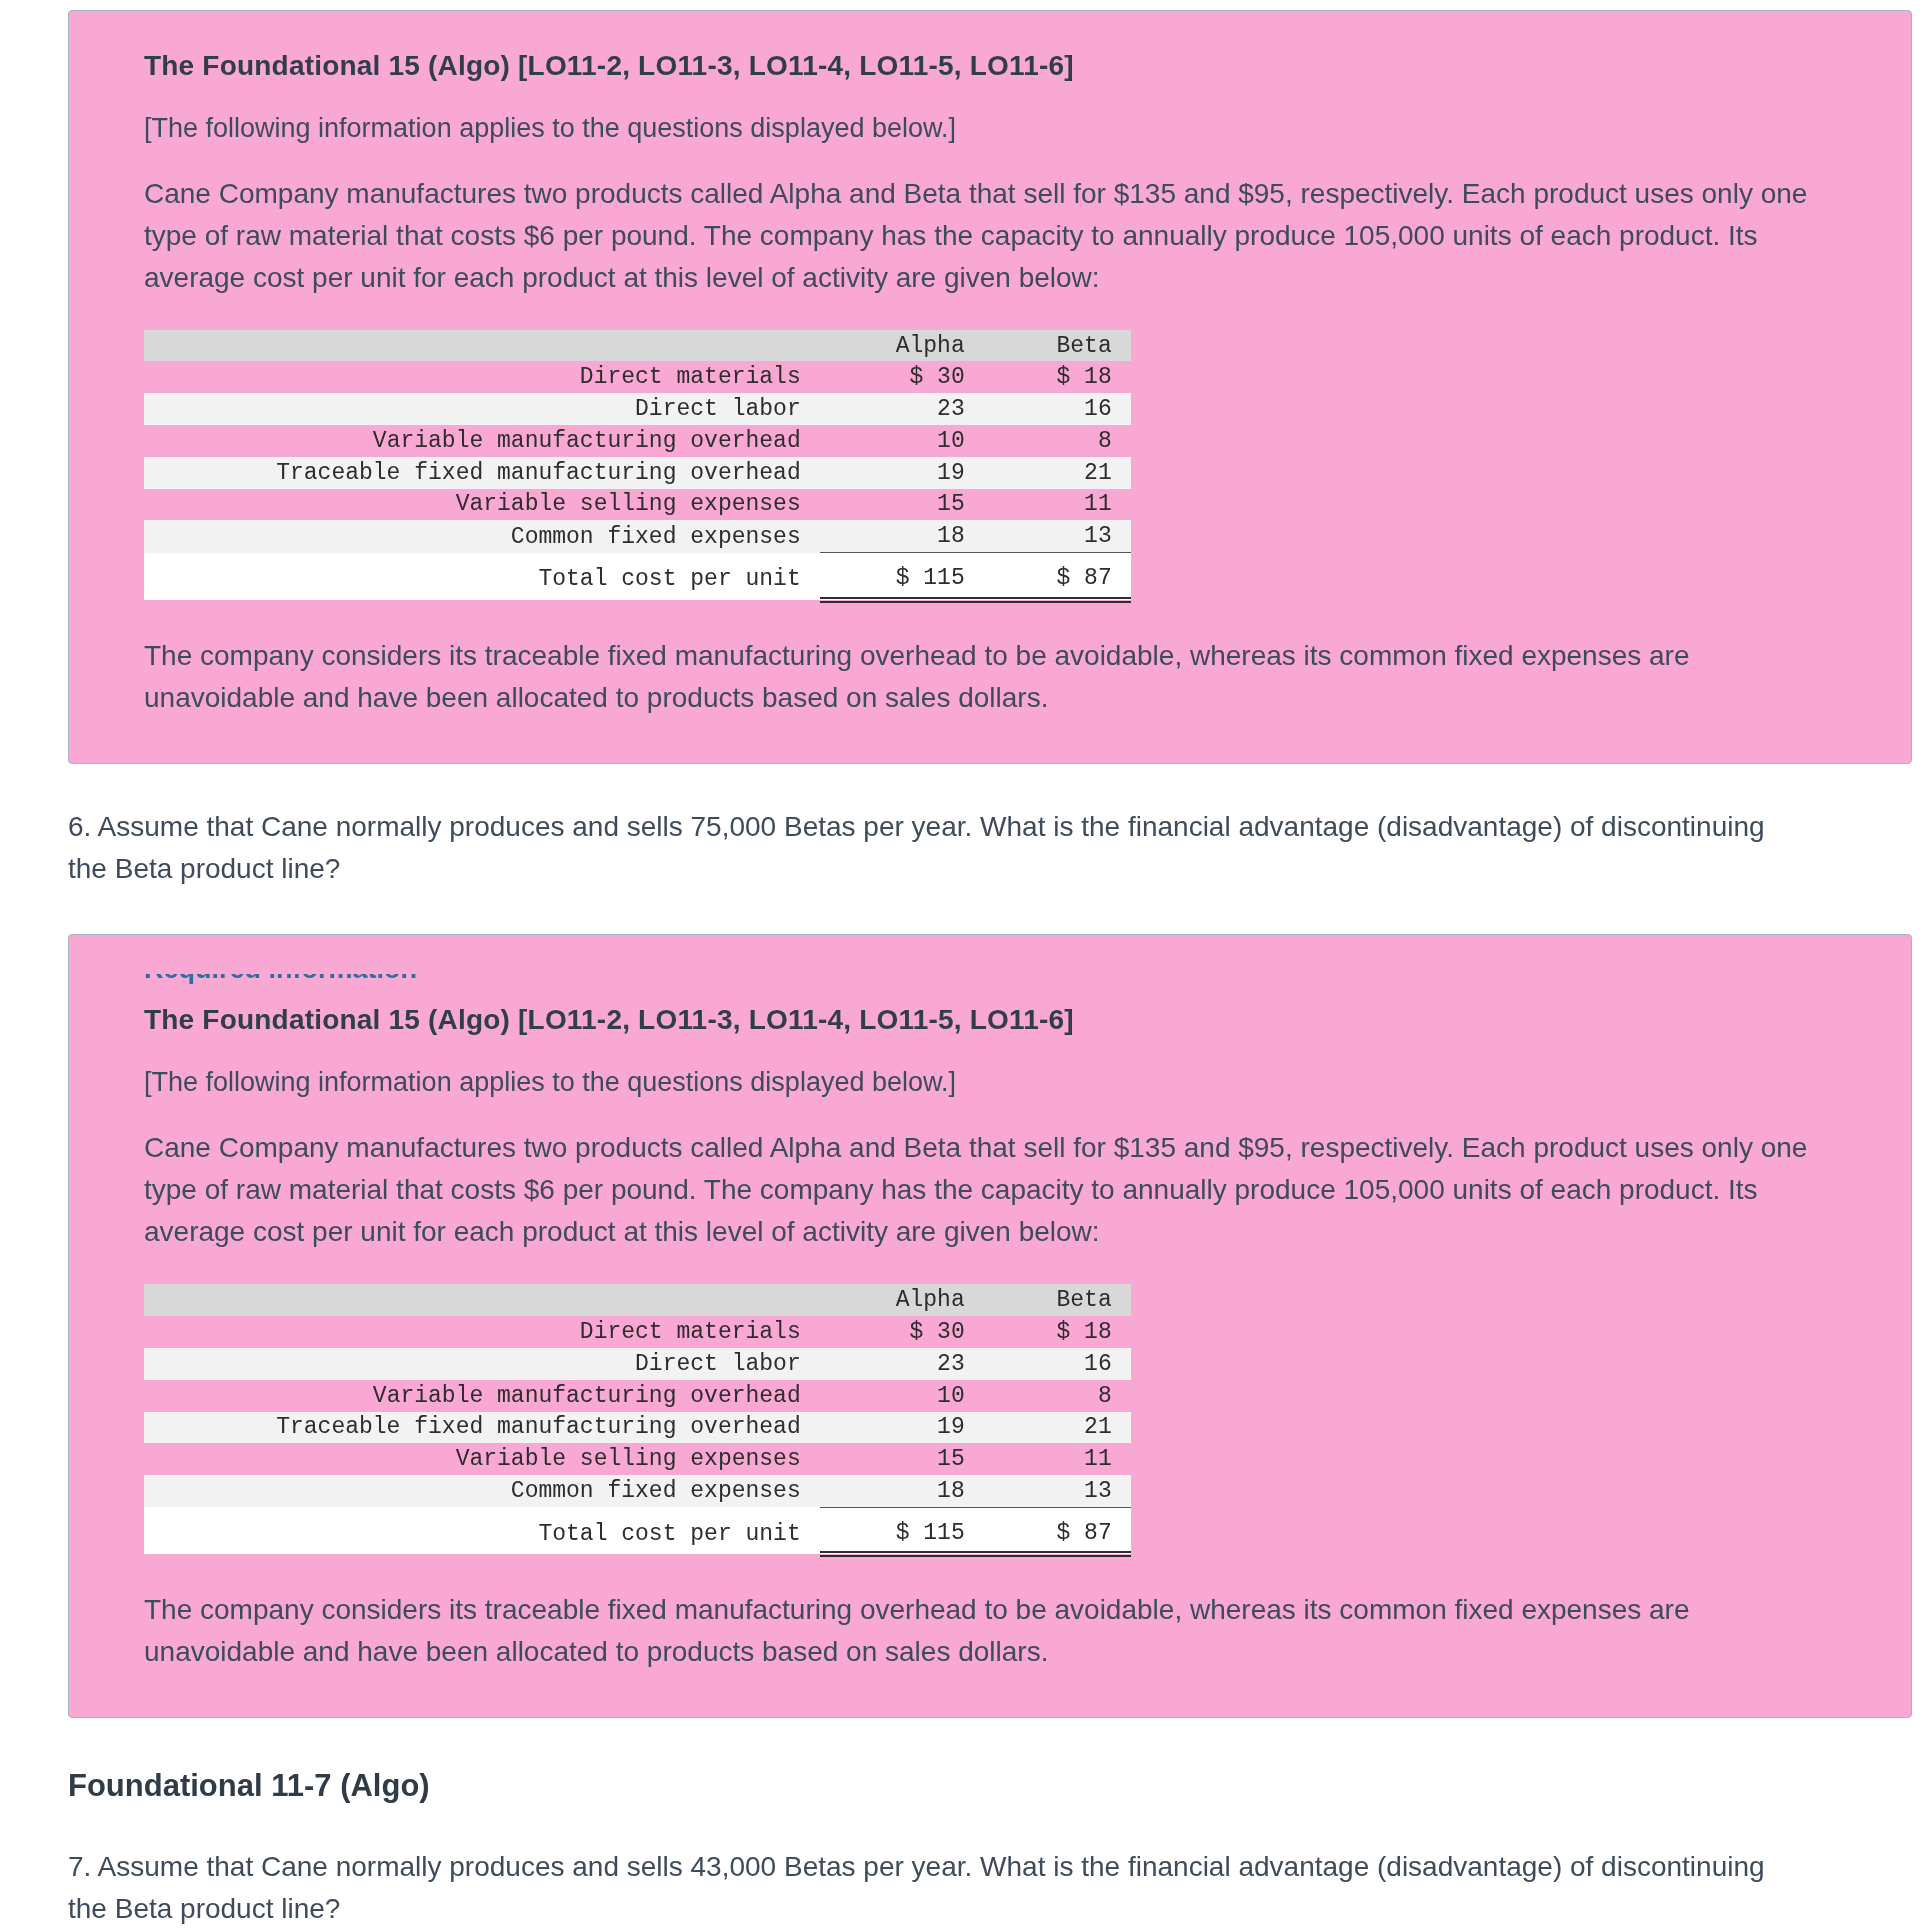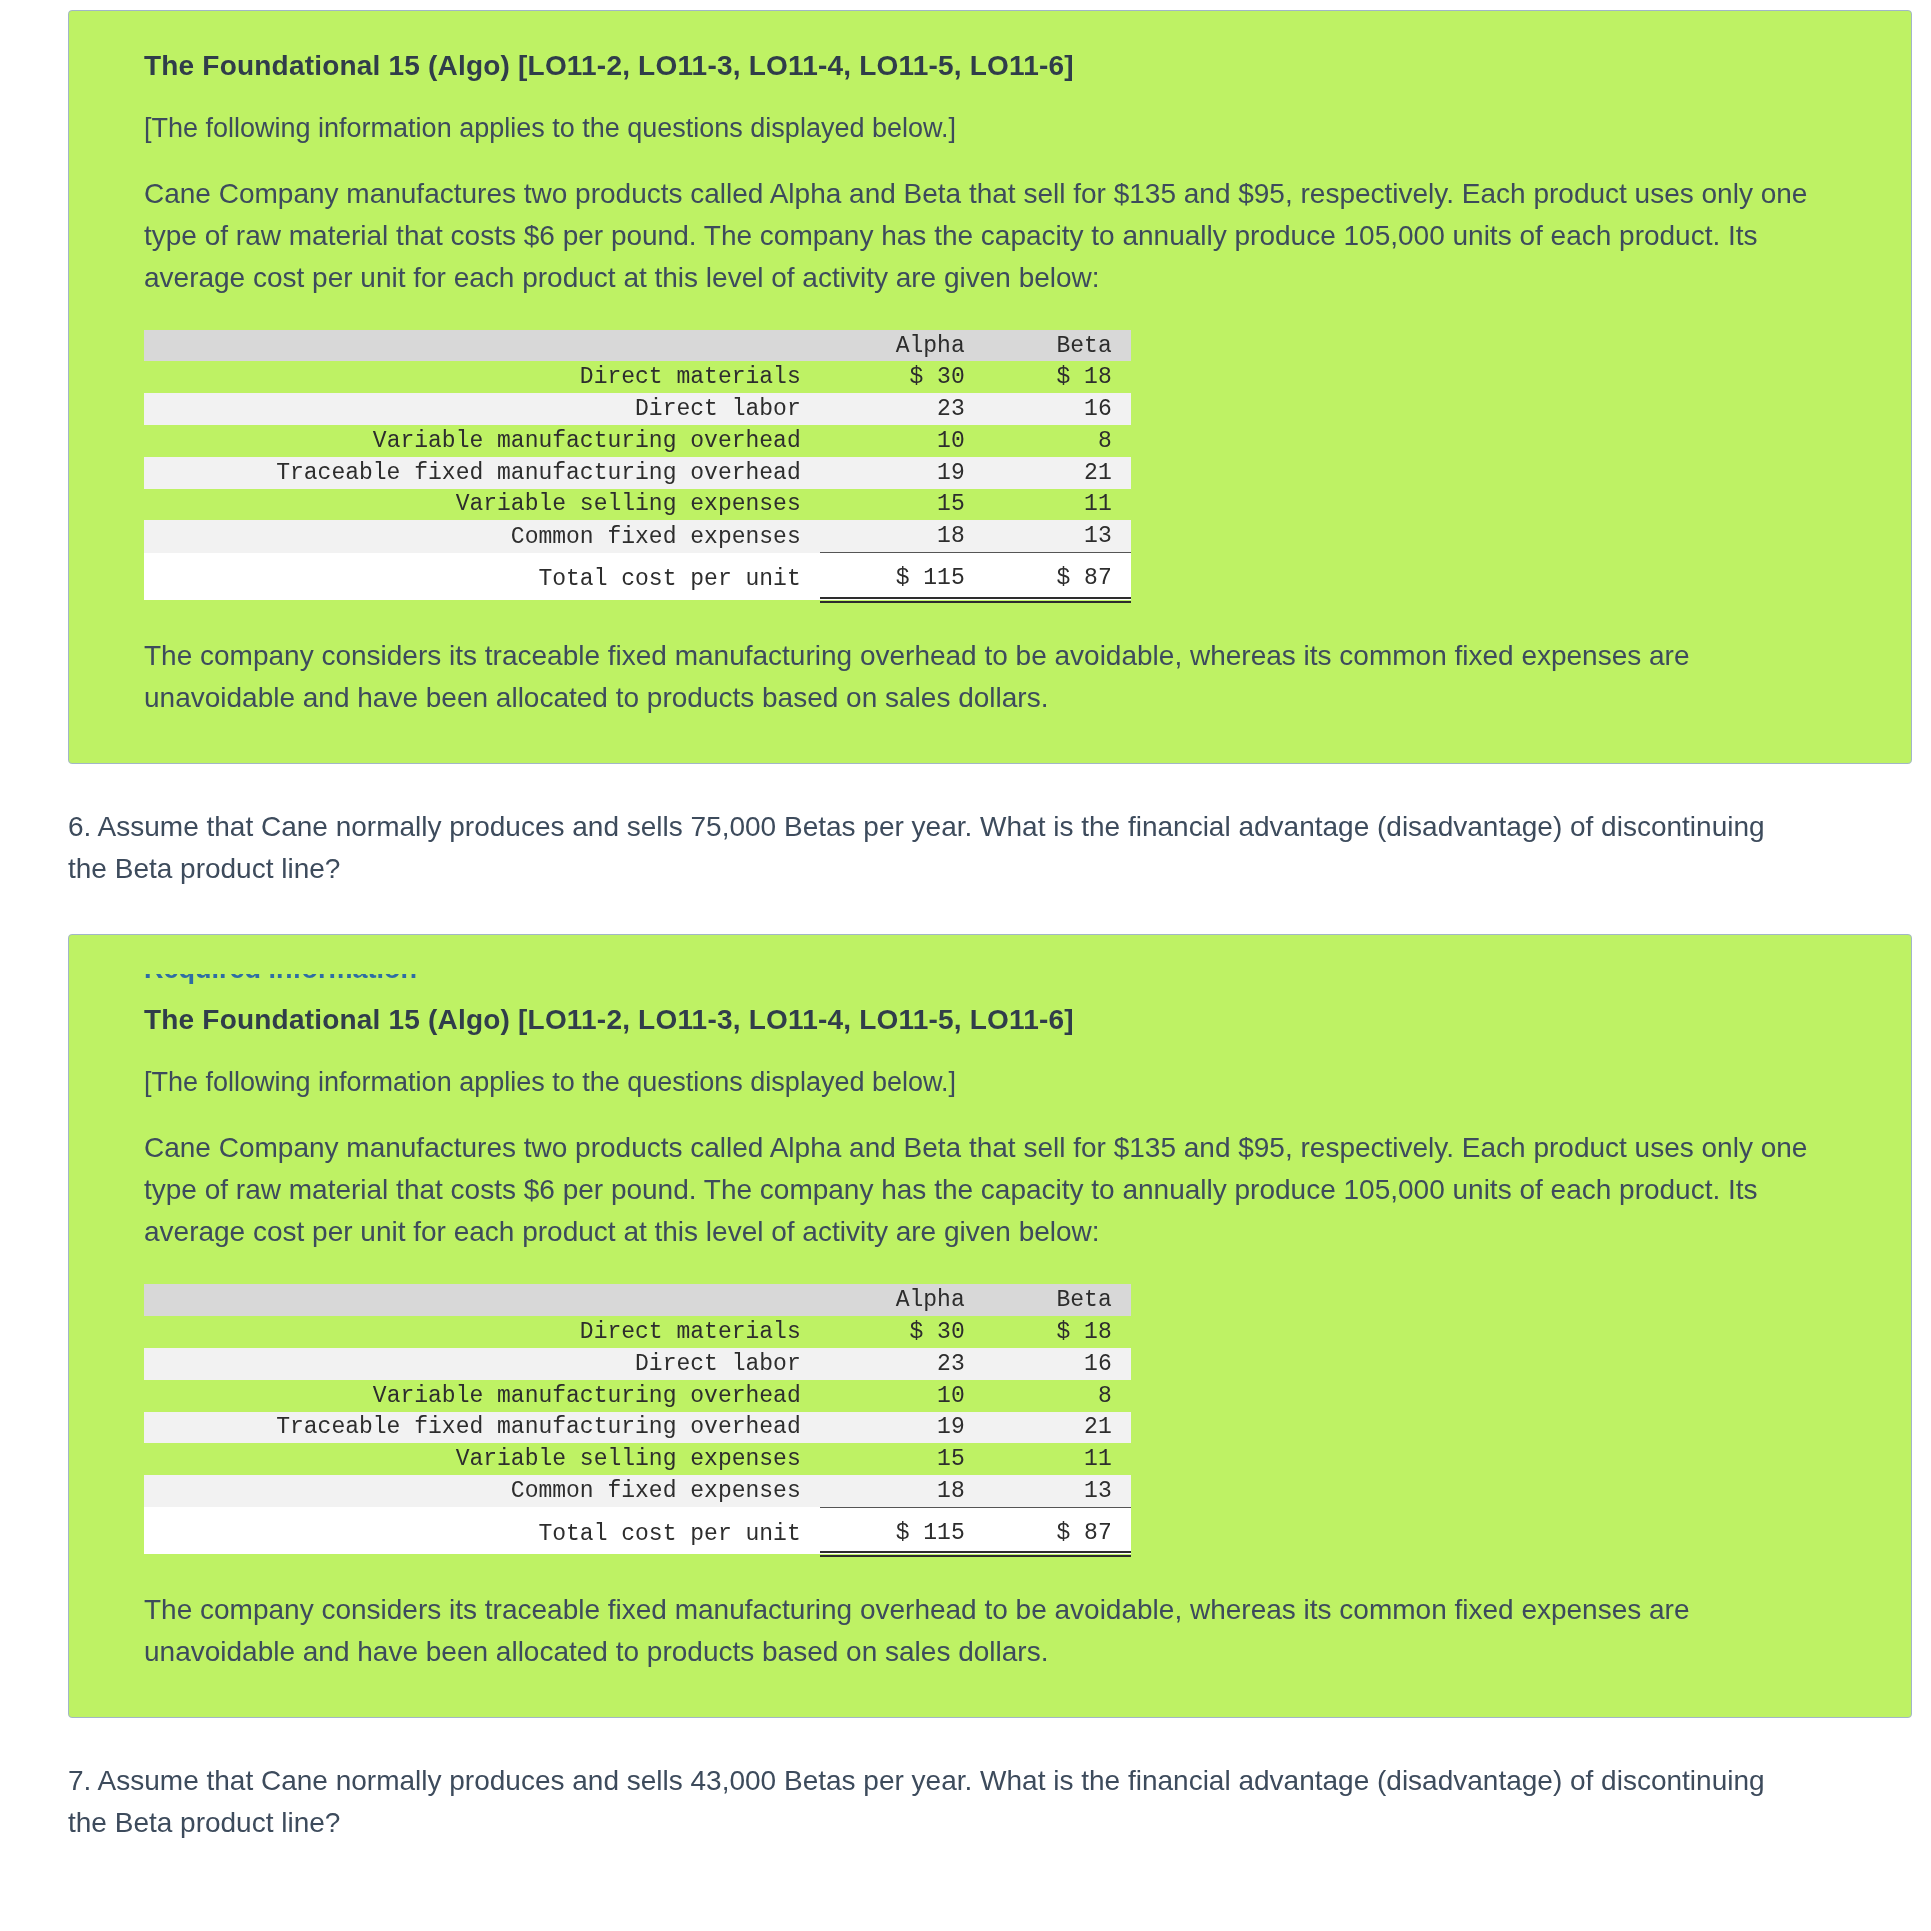--- a/index.html
+++ b/index.html
@@ -8,21 +8,21 @@
     width: 1931px;
     min-height: 1931px;
     font-family: "Liberation Sans", "DejaVu Sans", sans-serif;
     color: #3d4b5c;
   }
   .page { padding: 9.7px 19.3px 19.3px 68px; }
 
   .card {
     border: 1.9px solid #a2b6c8;
     border-radius: 3.9px;
-    background: #bef264;
+    background: #f9a8d4;
     padding: 39px 77px 44px 75px;
   }
   .card.second { margin-top: 44px; }
 
   .clipped-label { height: 13.5px; overflow: hidden; margin-bottom: 17.4px; }
   .clipped-label span {
     display: block;
     margin-top: -20px;
     font-size: 27px;
     font-weight: 700;
@@ -180,16 +180,17 @@
           <td class="lbl">Total cost per unit</td>
           <td class="num">$ 115</td>
           <td class="num">$ 87</td>
         </tr>
       </tbody>
     </table>
 
     <p class="card-note">The company considers its traceable fixed manufacturing overhead to be avoidable, whereas its common fixed expenses are unavoidable and have been allocated to products based on sales dollars.</p>
   </section>
 
+  <h1 class="section-heading">Foundational 11-7 (Algo)</h1>
   <p class="question">7. Assume that Cane normally produces and sells 43,000 Betas per year. What is the financial advantage (disadvantage) of discontinuing the Beta product line?</p>
 
 </main>
 
 
 </body></html>

